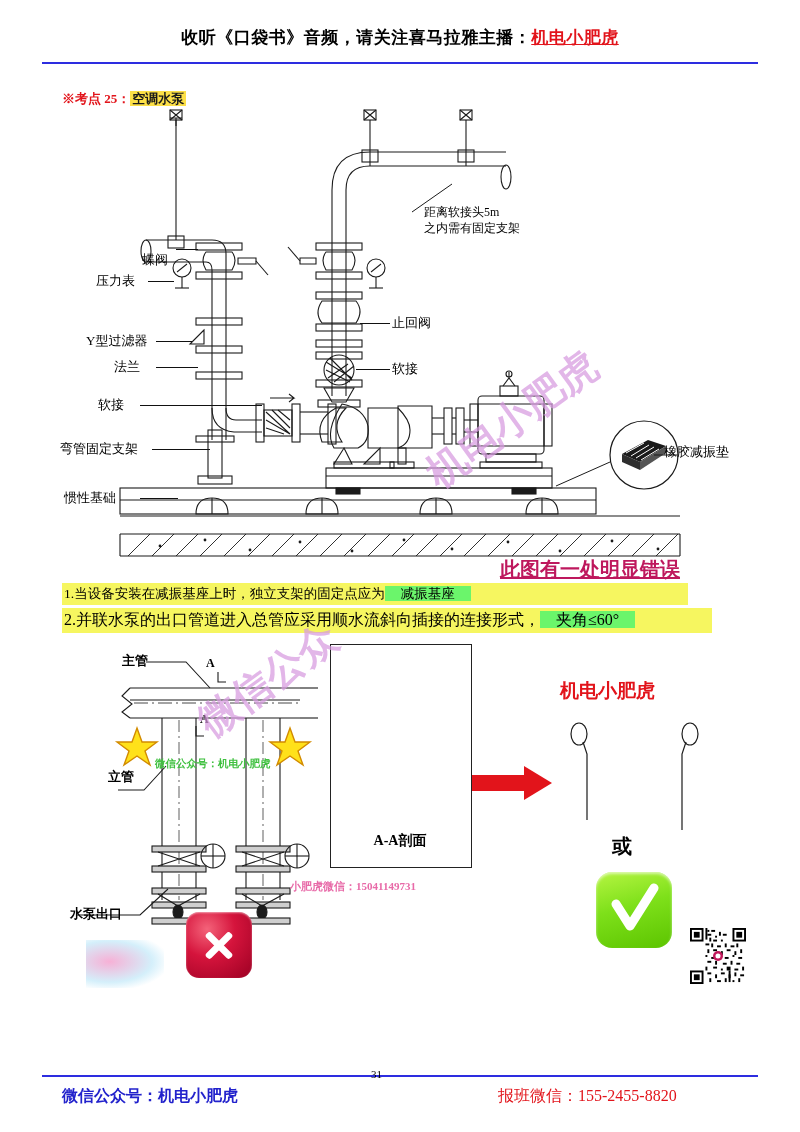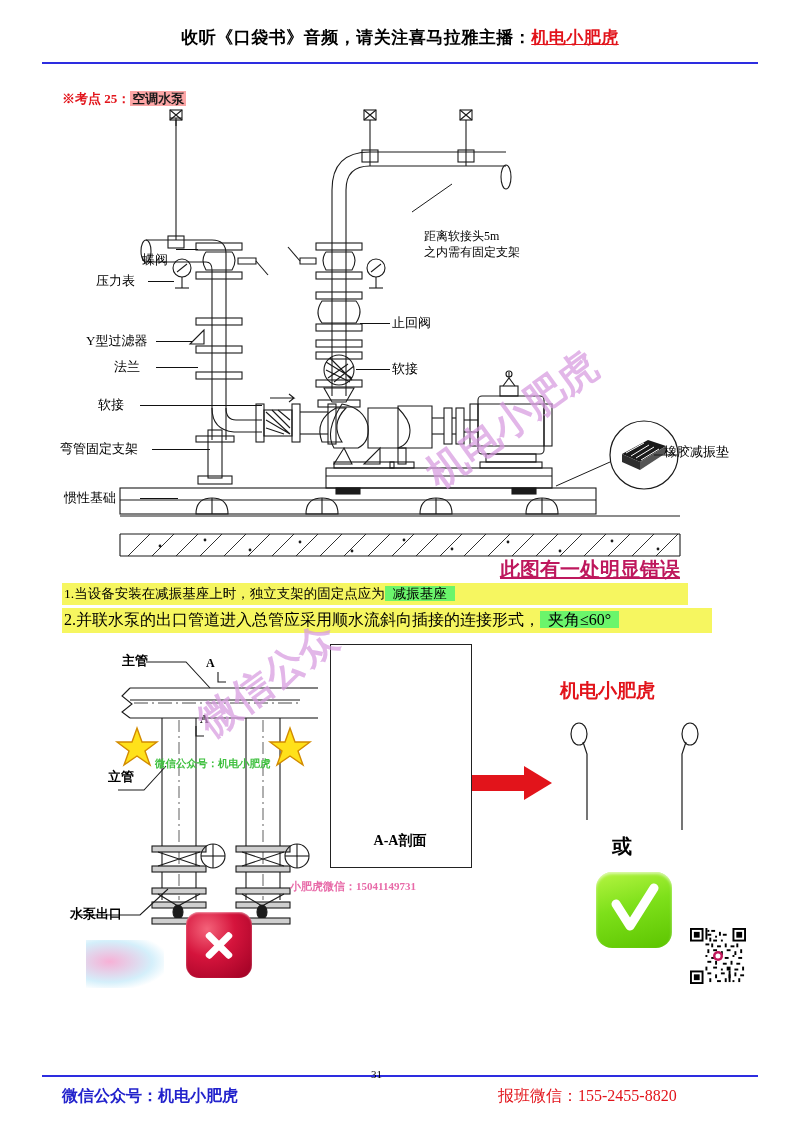--- a/index.html
+++ b/index.html
@@ -14,37 +14,37 @@
   .hdr-rule{position:absolute;left:42px;top:62px;width:716px;height:2px;background:#2d2de0;}
   .ftr-rule{position:absolute;left:42px;top:1075px;width:716px;height:2px;background:#2d2de0;}
 
   
   .pageno{position:absolute;left:16px;top:1068px;width:721px;text-align:center;font-size:11px;}
   .ftr-l{position:absolute;left:62px;top:1086px;font-size:16px;font-weight:bold;color:#2222cc;}
   .ftr-r{position:absolute;left:498px;top:1086px;font-size:16px;font-weight:normal;color:#e2141b;}
 
   
   .kd{position:absolute;left:62px;top:90px;font-size:13px;font-weight:bold;color:#e2141b;}
-  .kd .hl{background:#fca5a5;color:#1a1a1a;padding:0 2px;}
+  .kd .hl{background:#fde047;color:#1a1a1a;padding:0 2px;}
 
   
   .lbl{position:absolute;font-size:13px;white-space:nowrap;}
   .lbl2{position:absolute;font-size:12px;white-space:nowrap;line-height:16px;}
 
   
   .ld{position:absolute;background:#111;height:1px;}
 
   
   .errtxt{position:absolute;left:0;top:556px;width:680px;text-align:right;
           font-size:20px;font-weight:bold;color:#be185d;text-decoration:underline;}
   .row1{position:absolute;left:62px;top:583px;width:626px;font-size:13.5px;
         background:#f6f660;padding:2px 2px;box-sizing:border-box;white-space:nowrap;}
   .row2{position:absolute;left:62px;top:608px;width:650px;font-size:16px;
         background:#f6f660;padding:2px 2px;box-sizing:border-box;white-space:nowrap;}
-  .gh{background:#6bf56b;padding:0 8px;}
+  .gh{background:#6bf56b;padding:0 16px;}
 
   
   .secbox{position:absolute;left:330px;top:644px;width:140px;height:222px;
           border:1px solid #222;background:#fff;}
   .seccap{position:absolute;left:330px;top:832px;width:140px;text-align:center;
           font-size:14px;font-weight:bold;}
   .pinktxt{position:absolute;left:290px;top:879px;font-size:11px;color:#e86aa8;font-weight:bold;}
   .greentxt{position:absolute;left:155px;top:757px;font-size:10.5px;color:#3fc03f;font-weight:bold;}
   .brandred{position:absolute;left:560px;top:678px;font-size:19px;font-weight:bold;color:#e2141b;}
   .huo{position:absolute;left:612px;top:833px;font-size:20px;font-weight:bold;}
@@ -321,21 +321,21 @@
   <div class="ld" style="left:140px;top:498px;width:38px;"></div>
 
   <div class="lbl" style="left:392px;top:314px;">止回阀</div>
   <div class="ld" style="left:360px;top:323px;width:30px;"></div>
 
   <div class="lbl" style="left:392px;top:360px;">软接</div>
   <div class="ld" style="left:356px;top:369px;width:34px;"></div>
 
   <div class="lbl" style="left:664px;top:443px;">橡胶减振垫</div>
 
-  <div class="lbl2" style="left:424px;top:204px;margin-top:24px;">
+  <div class="lbl2" style="left:424px;top:204px;">
     <span>距离软接头5m</span><br>
     <span>之内需有固定支架</span>
   </div>
 
   <div class="errtxt">此图有一处明显错误</div>
 
   <div class="row1">
     <span>1.</span><span>当设备安装在减振基座上时，独立支架的固定点应为</span><span class="gh">减振基座</span>
   </div>
   <div class="row2">

